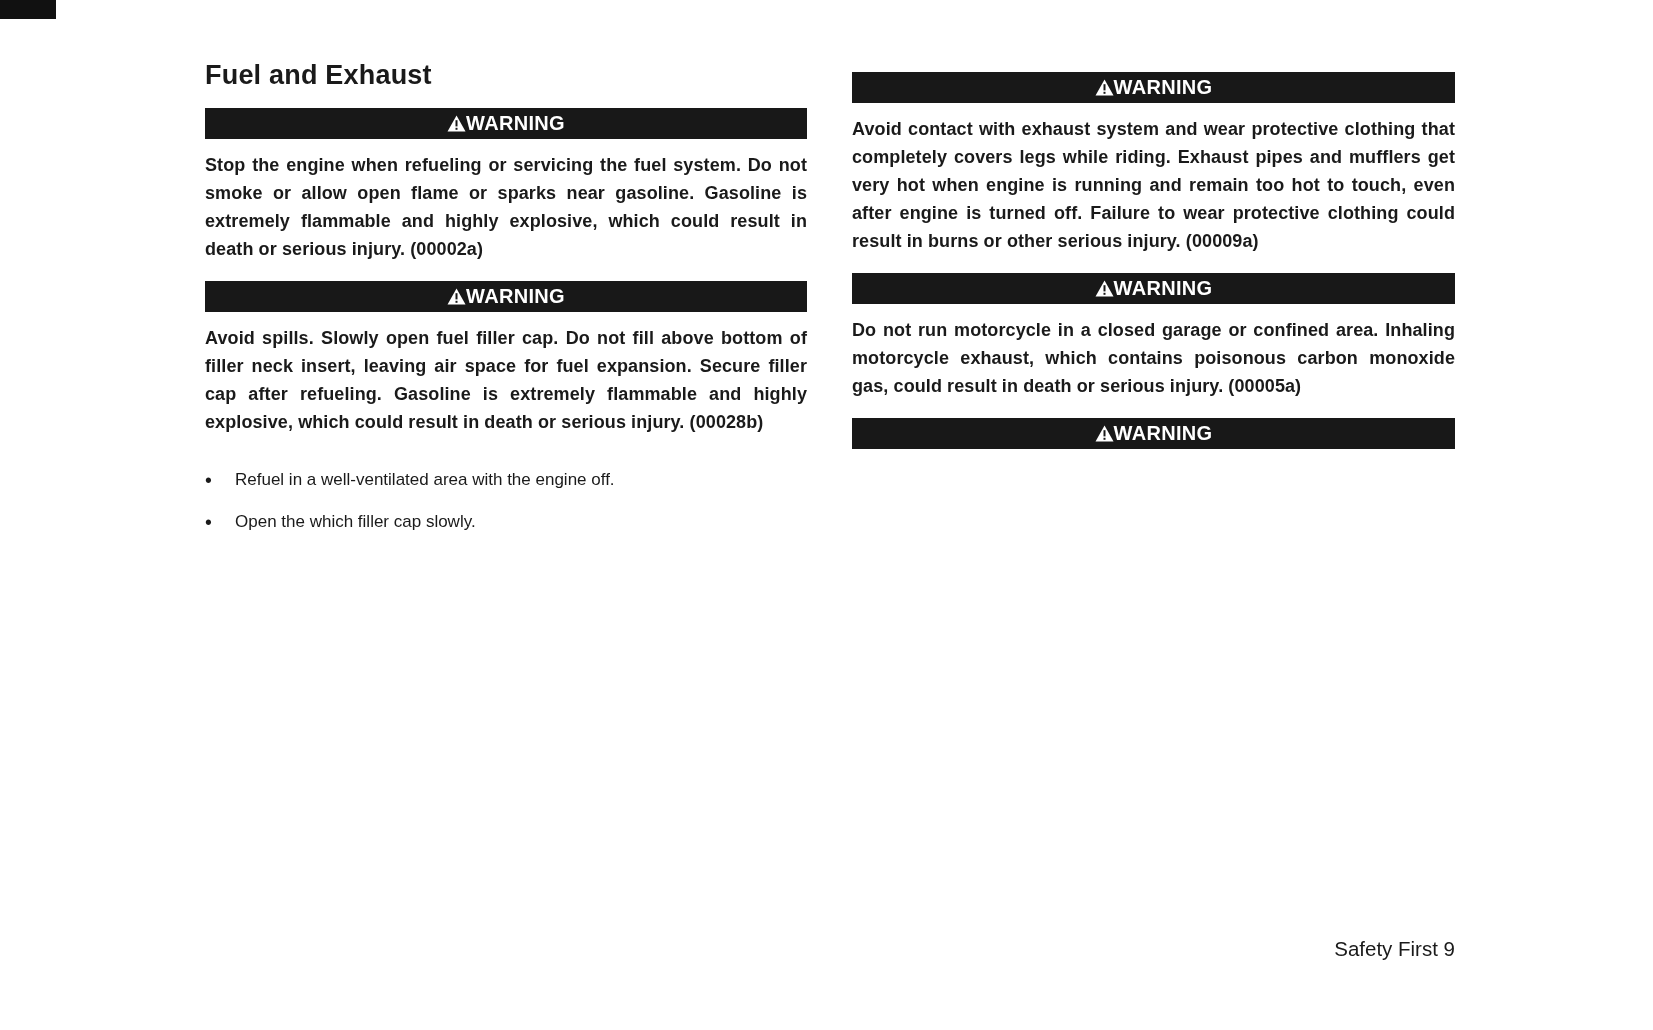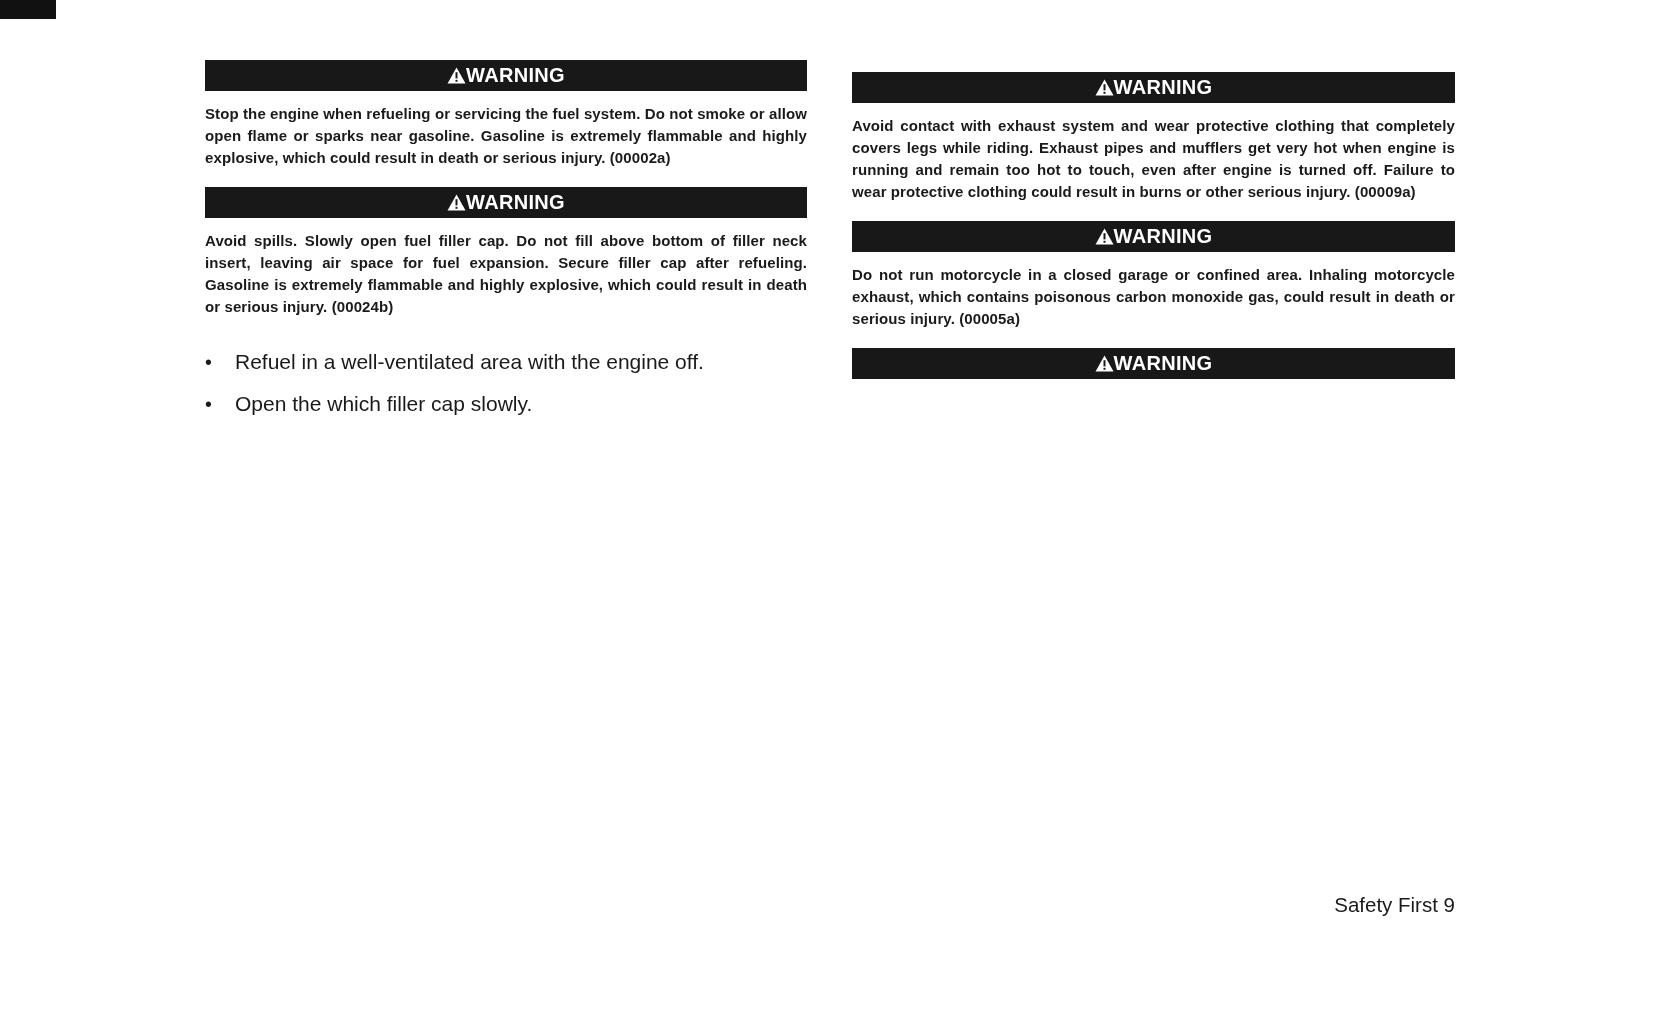--- a/index.html
+++ b/index.html
@@ -56,58 +56,59 @@
   .warning-header .label {
     font-size: 20px;
     font-weight: bold;
     letter-spacing: 0.3px;
   }
   .warning-icon {
     display: inline-flex;
     align-items: center;
   }
   .warning-body {
-    font-size: 15px;
+    font-size: 18px;
     font-weight: bold;
-    line-height: 22px;
+    line-height: 28px;
     text-align: justify;
     letter-spacing: 0.1px;
   }
   .bullet-list {
     margin-top: 30px;
   }
   .bullet-item {
     display: flex;
-    font-size: 21px;
+    font-size: 17px;
     line-height: 28px;
     margin-bottom: 14px;
   }
   .bullet-item::before {
     content: "\2022";
     flex: 0 0 30px;
     font-size: 19.5px;
   }
   .bullet-item .bullet-text { flex: 1; }
   .page-footer {
     position: absolute;
     right: 198px;
-    top: 893px;
+    top: 937px;
     font-size: 20.5px;
     color: #1a1a1a;
   }
 </style>
 </head>
 <body>
 
 <div class="page">
 
   <div class="corner-mark"></div>
 
   <div class="col col-left">
 
+    <div class="section-heading">Fuel and Exhaust</div>
 
     <div class="warning-box">
       <div class="warning-header">
         <span class="warning-icon">
           <svg width="19" height="17" viewBox="0 0 19 17">
             <path d="M9.5 0.5 L18.5 16.5 L0.5 16.5 Z" fill="#ffffff"></path>
             <rect x="8.5" y="5.2" width="2" height="6.2" fill="#181818"></rect>
             <rect x="8.5" y="12.8" width="2" height="2" fill="#181818"></rect>
           </svg>
         </span>
@@ -120,21 +121,21 @@
       <div class="warning-header">
         <span class="warning-icon">
           <svg width="19" height="17" viewBox="0 0 19 17">
             <path d="M9.5 0.5 L18.5 16.5 L0.5 16.5 Z" fill="#ffffff"></path>
             <rect x="8.5" y="5.2" width="2" height="6.2" fill="#181818"></rect>
             <rect x="8.5" y="12.8" width="2" height="2" fill="#181818"></rect>
           </svg>
         </span>
         <span class="label">WARNING</span>
       </div>
-      <div class="warning-body">Avoid spills. Slowly open fuel filler cap. Do not fill above bottom of filler neck insert, leaving air space for fuel expansion. Secure filler cap after refueling. Gasoline is extremely flammable and highly explosive, which could result in death or serious injury. (00024b)</div>
+      <div class="warning-body">Avoid spills. Slowly open fuel filler cap. Do not fill above bottom of filler neck insert, leaving air space for fuel expansion. Secure filler cap after refueling. Gasoline is extremely flammable and highly explosive, which could result in death or serious injury. (00028b)</div>
     </div>
 
     <div class="bullet-list">
       <div class="bullet-item">
         <span class="bullet-text">Refuel in a well-ventilated area with the engine off.</span>
       </div>
       <div class="bullet-item">
         <span class="bullet-text">Open the which filler cap slowly.</span>
       </div>
     </div>

